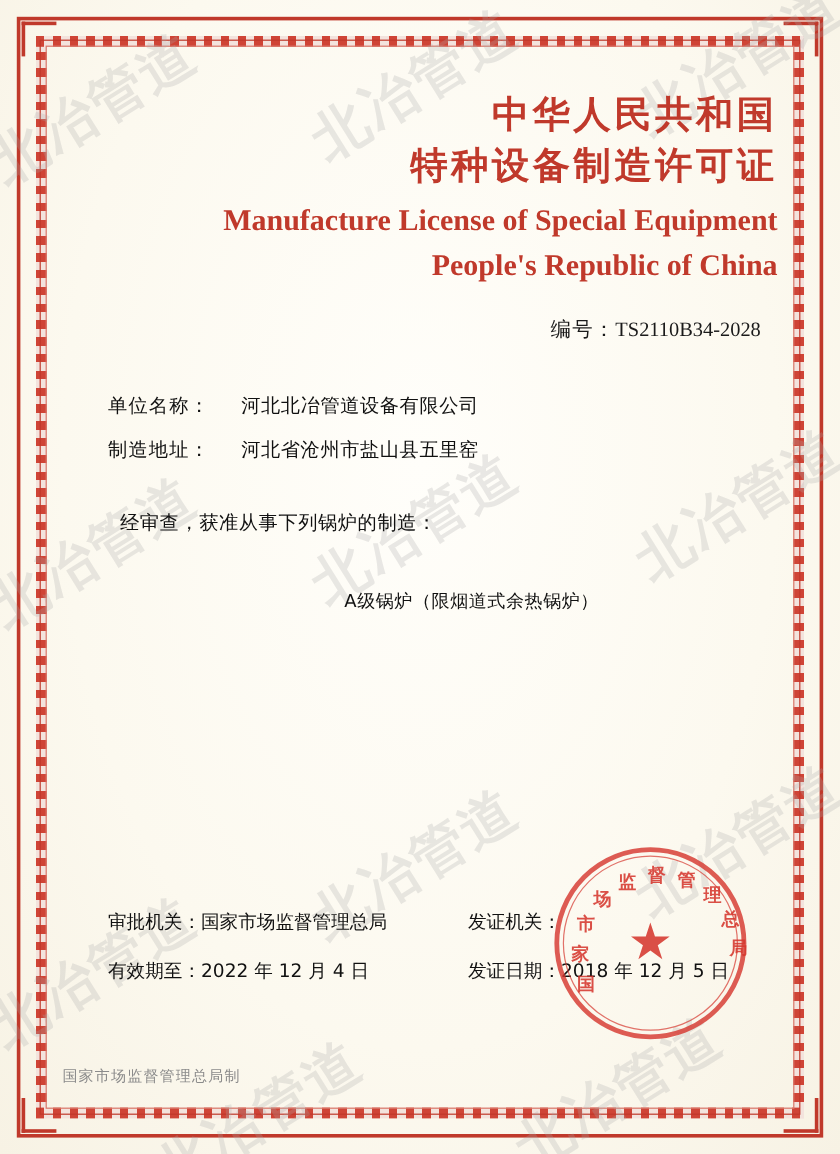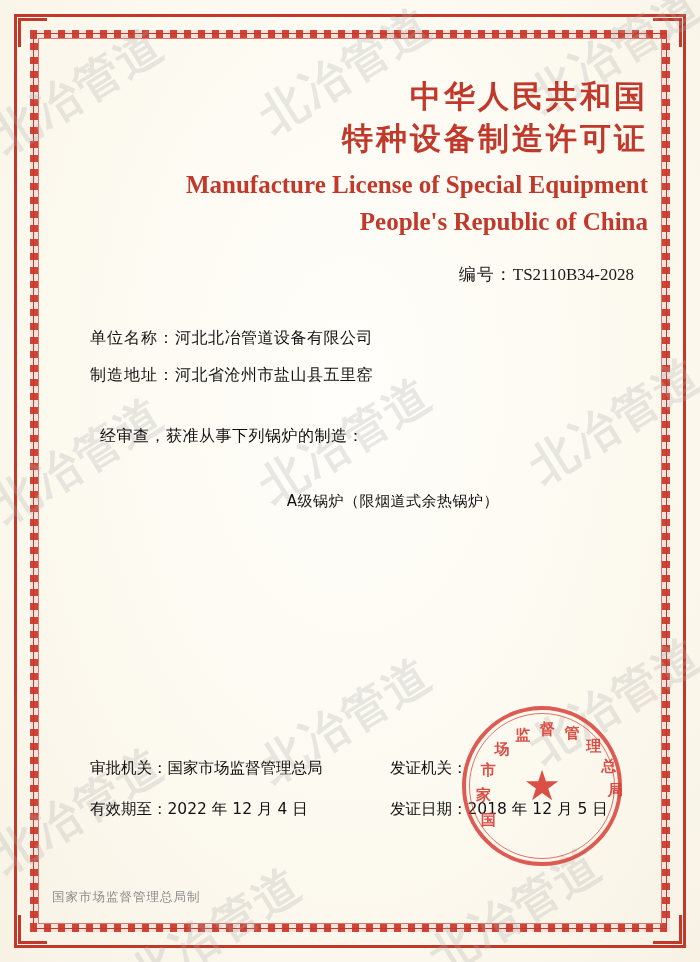--- a/index.html
+++ b/index.html
@@ -152,21 +152,21 @@
     padding-left: 38px;
     font-family: "DejaVu Sans", sans-serif;
     color: #111;
   }
   .field-row {
     font-size: 16px;
     margin-bottom: 16px;
     letter-spacing: 0.5px;
   }
   .field-label { letter-spacing: 1px; }
-  .field-value { letter-spacing: 0.5px; }
+  .field-value { letter-spacing: 0.5px; margin-left: 26px; }
 
   .statement {
     margin-top: 40px;
     padding-left: 48px;
     font-size: 16px;
     font-family: "DejaVu Sans", sans-serif;
     color: #111;
     letter-spacing: 0.5px;
   }
   .scope {

